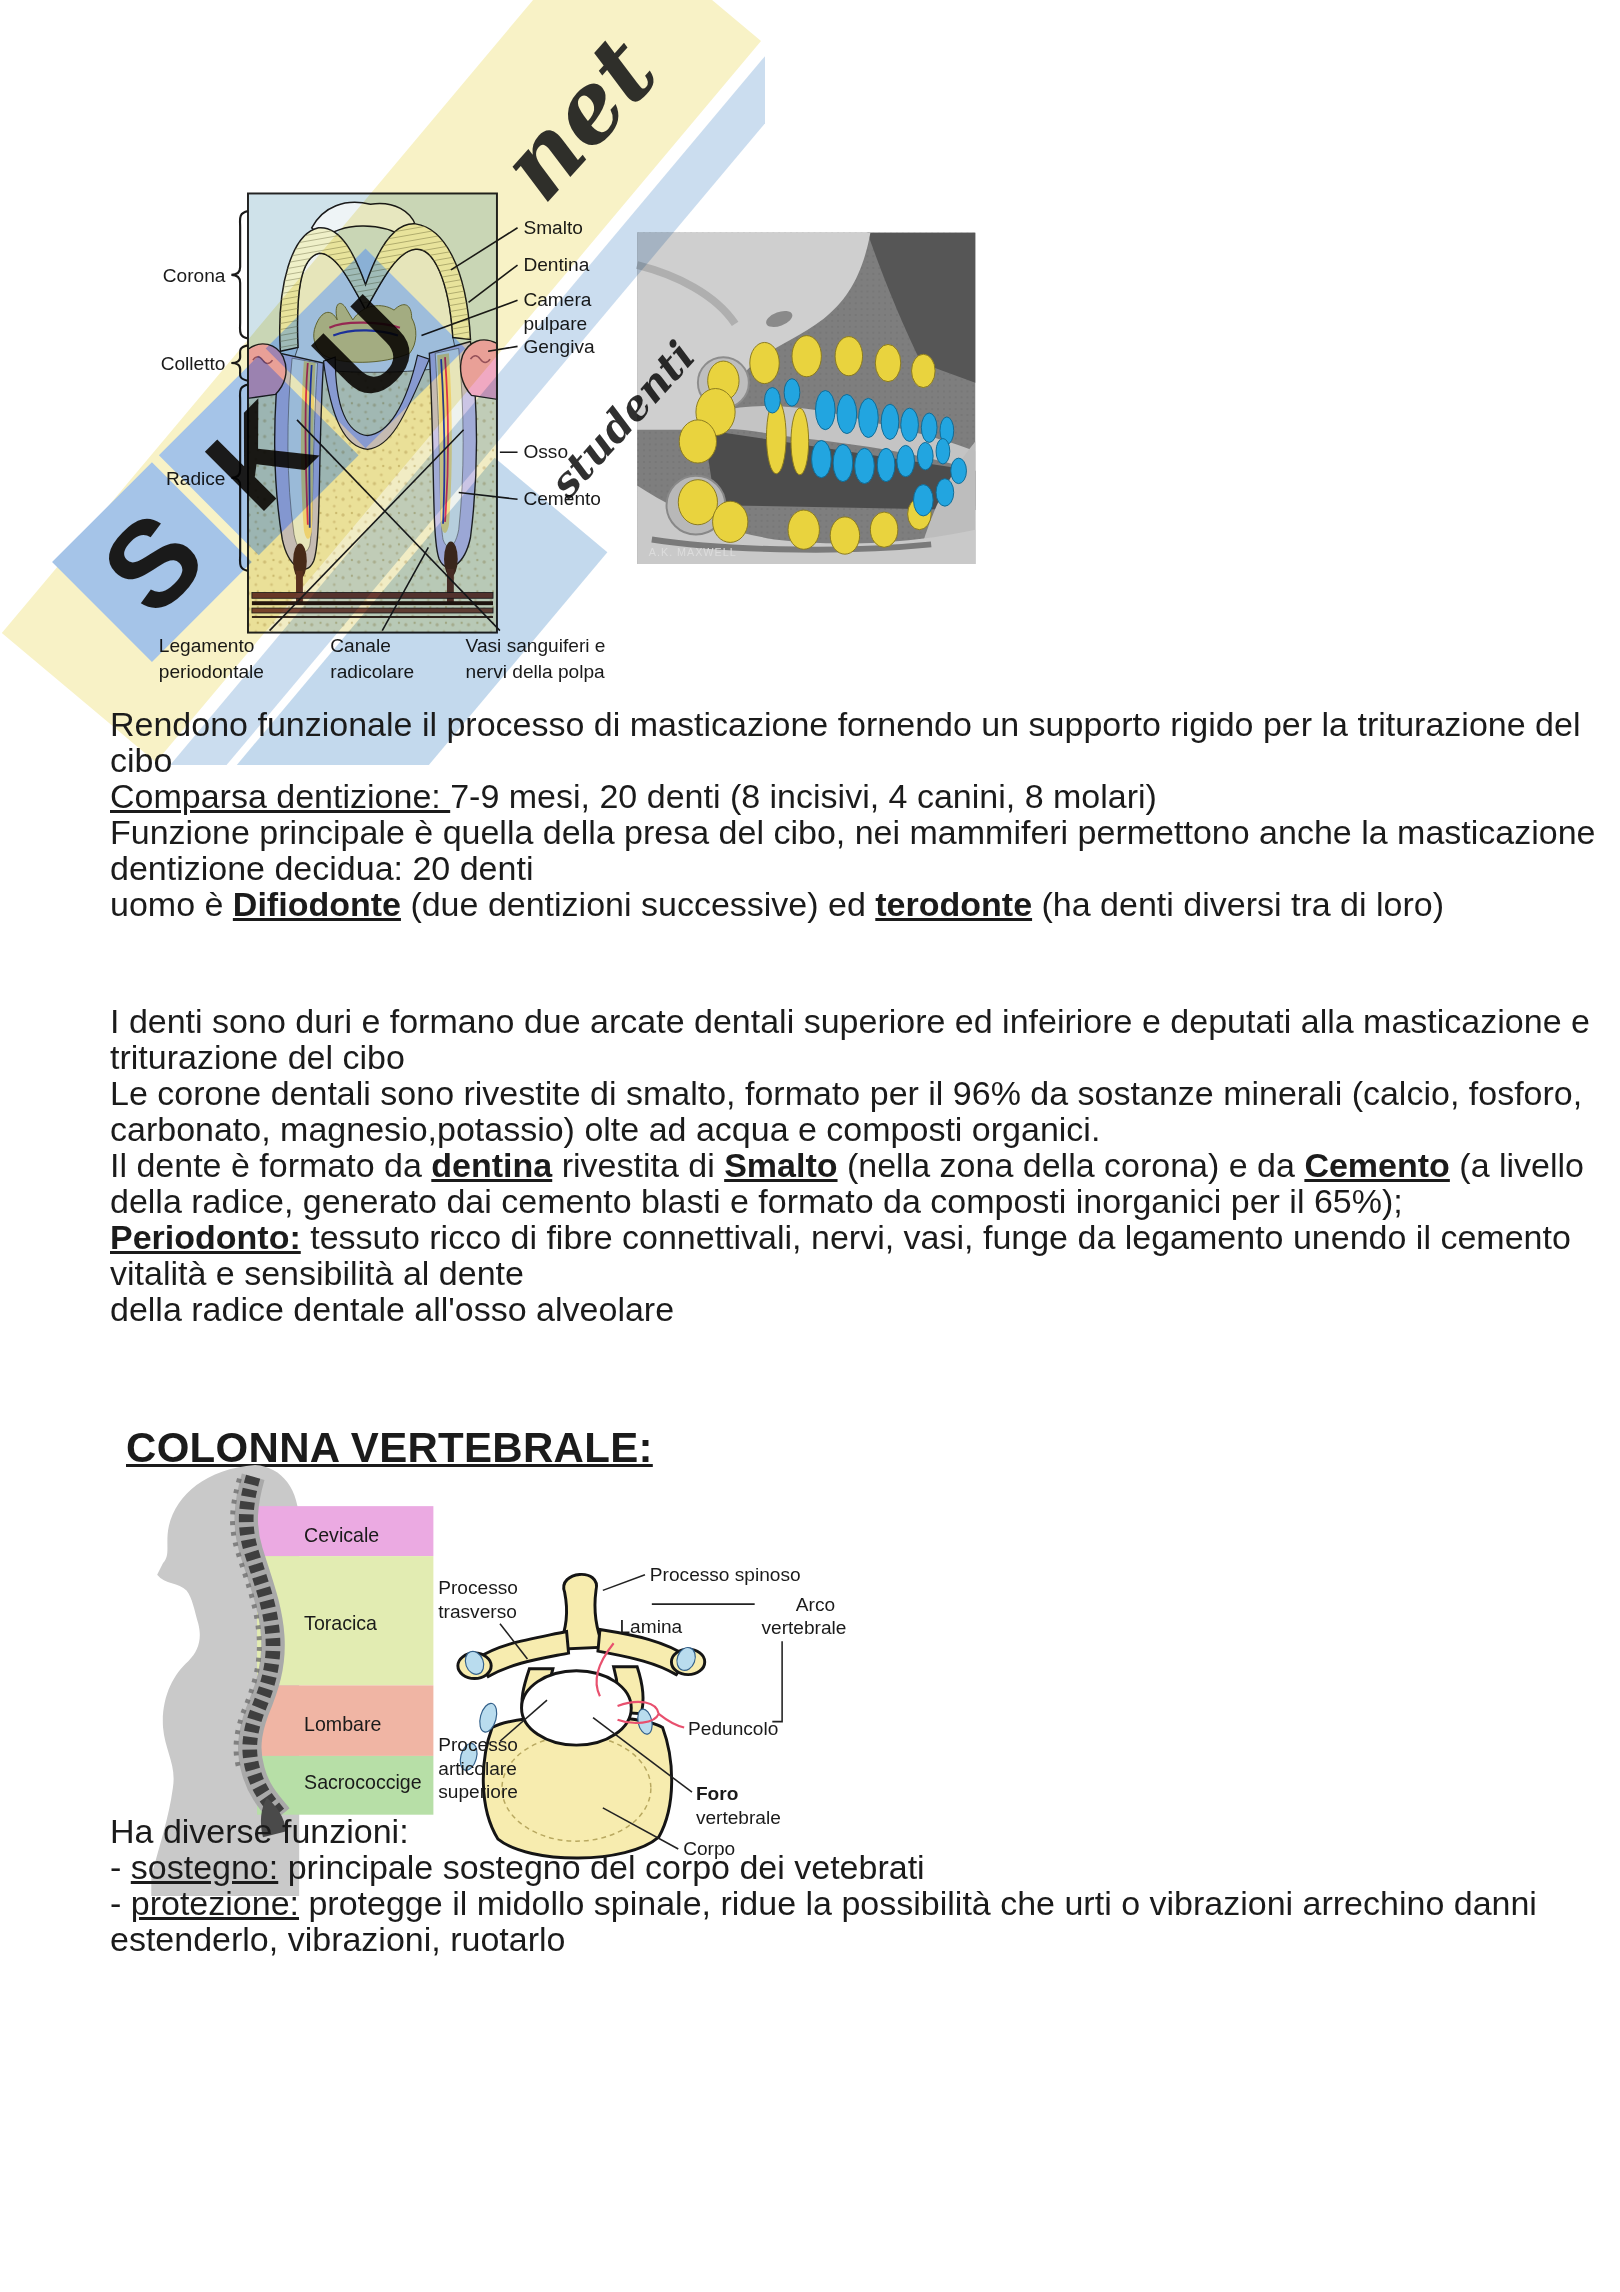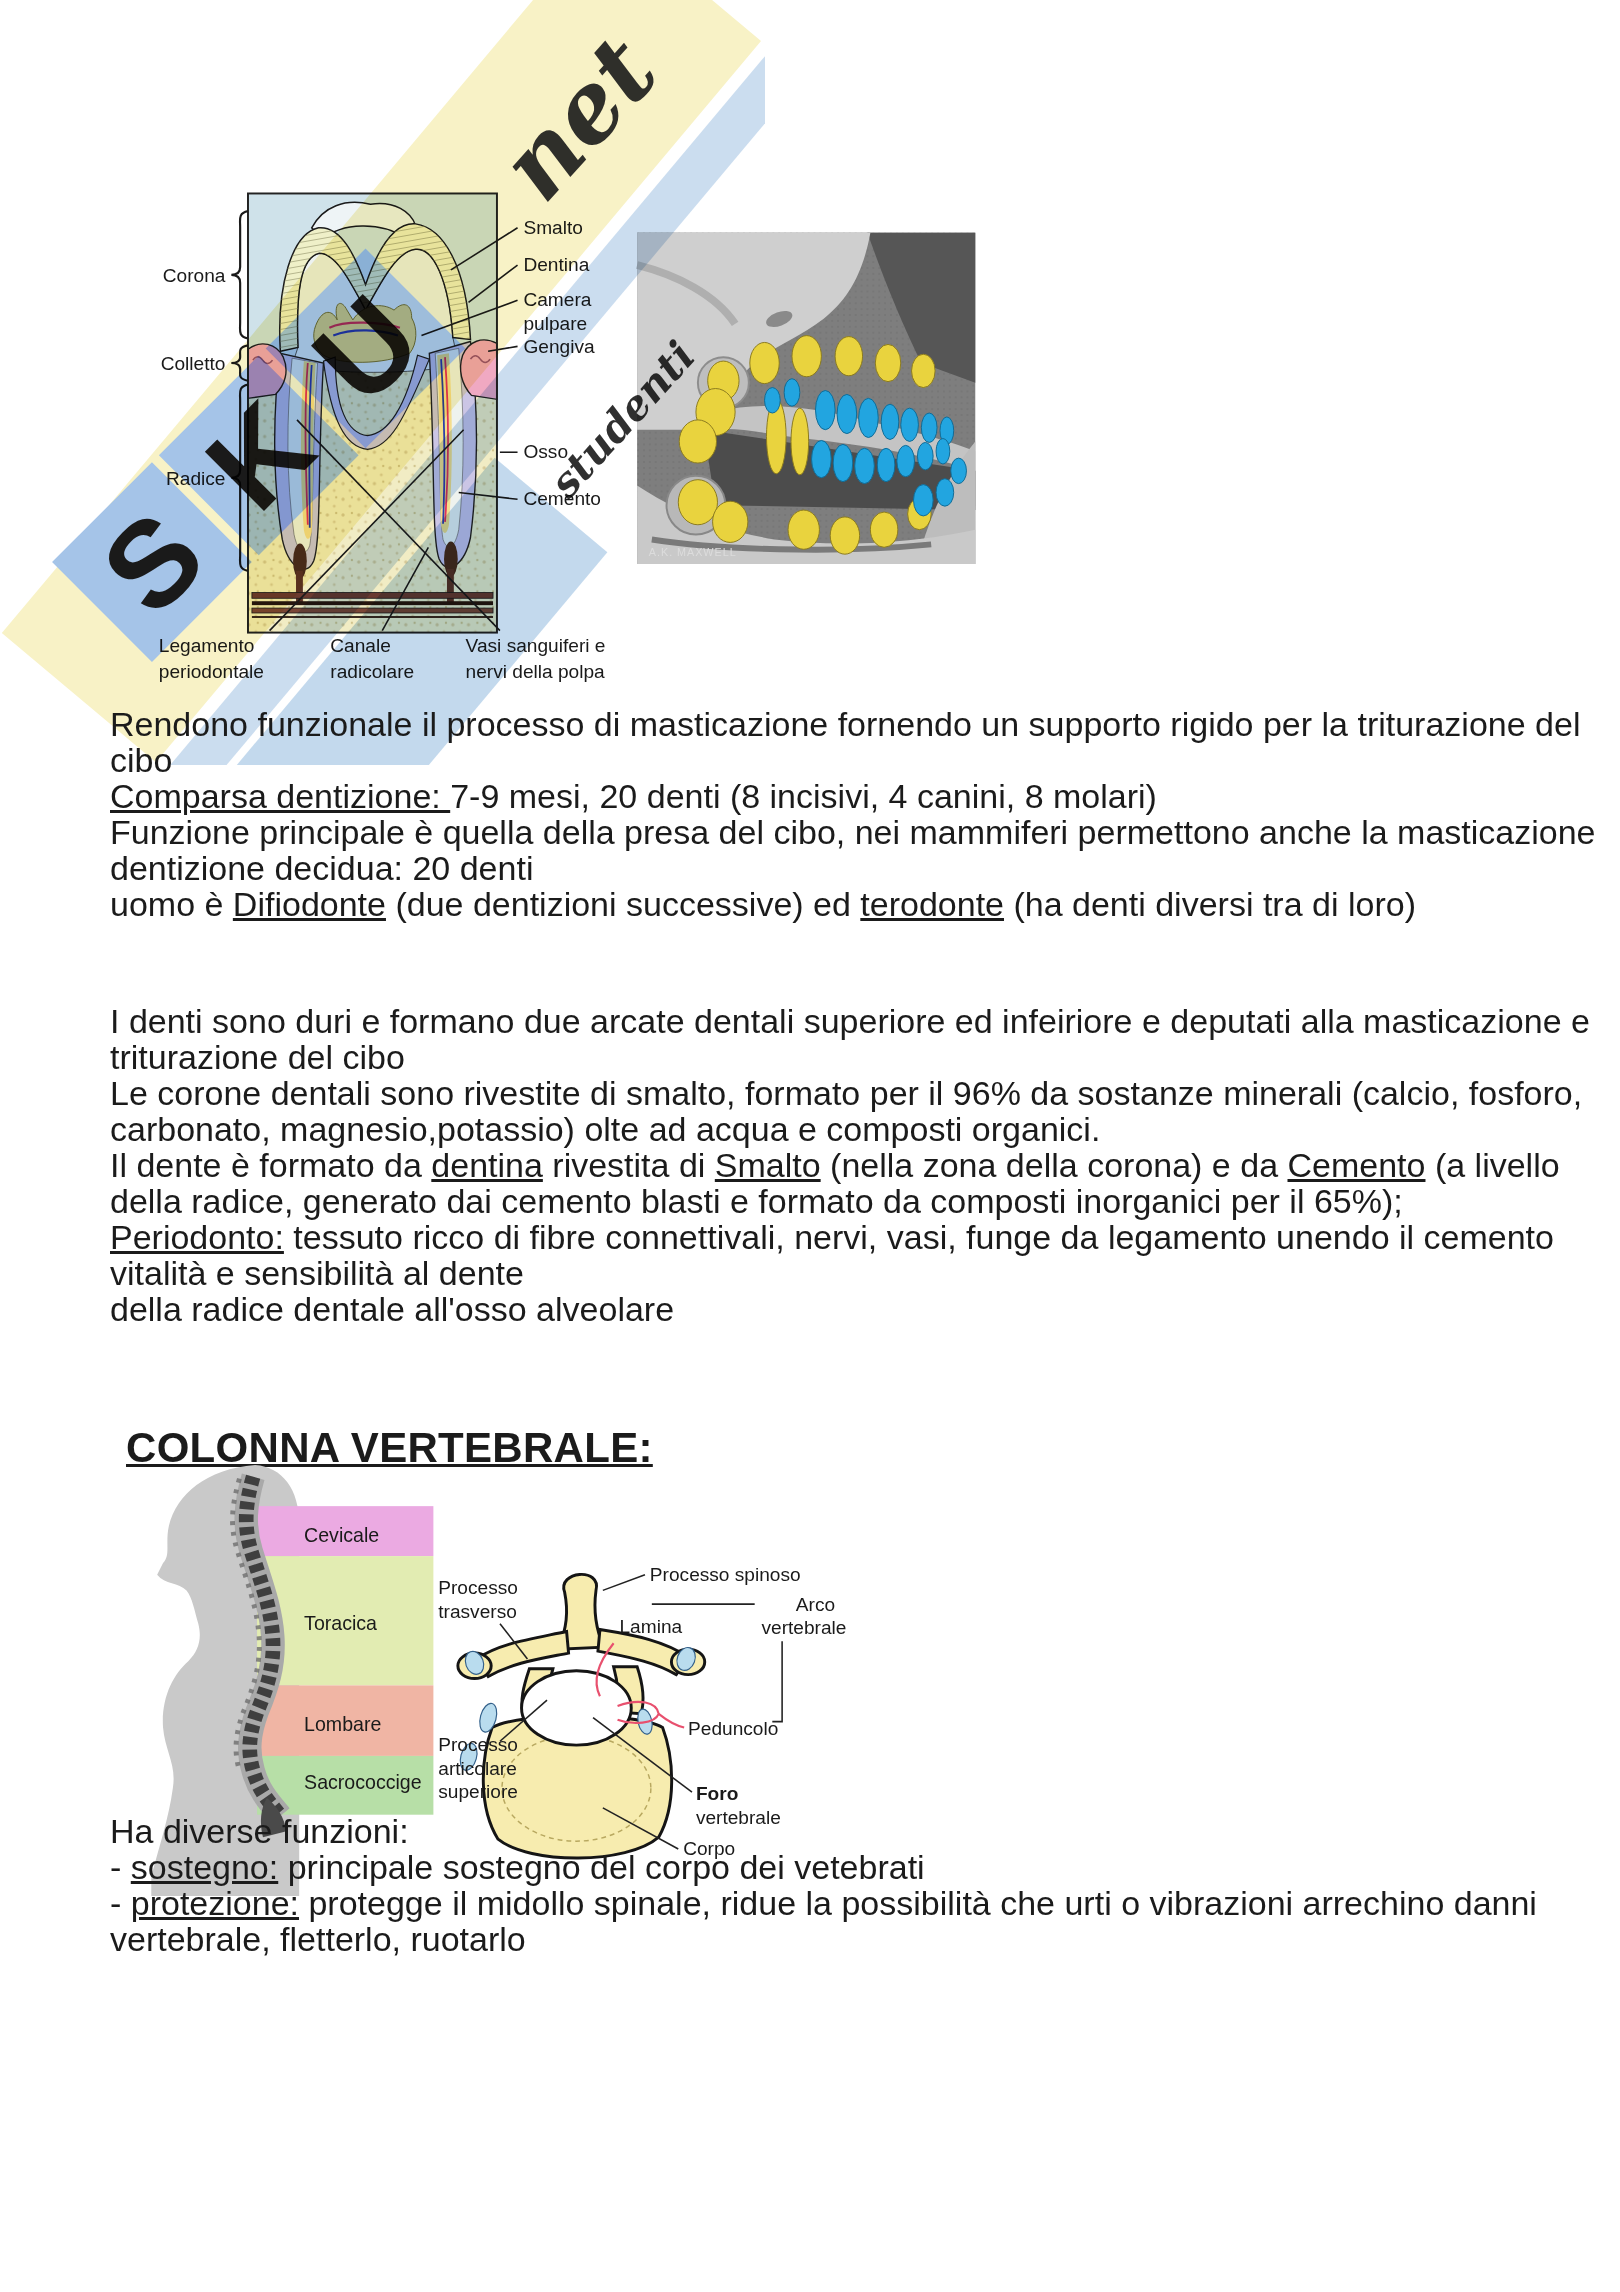--- a/index.html
+++ b/index.html
@@ -1,21 +1,21 @@
 <!DOCTYPE html>
 <html><head>
 <meta charset="utf-8">
 <style>
   html,body{margin:0;padding:0}
   body{width:1620px;height:2293px;background:#fff;position:relative;overflow:hidden;
        font-family:"Liberation Sans",sans-serif;color:#1b1b1b;}
   .abs{position:absolute}
   .textblock{position:absolute;left:110px;width:1470px;font-size:34px}
   .tl{line-height:36px;min-height:36px;white-space:nowrap}
-  .tl .b{font-weight:normal}
+  .tl .b{font-weight:bold}
   .tl .u{text-decoration:underline;text-underline-offset:2px}
   #heading{position:absolute;left:110px;top:1408px;font-size:42px;font-weight:bold;
            text-decoration:underline;text-decoration-thickness:2.9px;letter-spacing:0.3px;margin:16px}
   svg text{font-family:"Liberation Sans",sans-serif;fill:#1a1a1a}
   .lbl{font-size:19.5px}
   .lbl2{font-size:20px}
   .sig{font-size:11px;fill:#dcdcdc;letter-spacing:1px}
   #watermark{mix-blend-mode:multiply;pointer-events:none}
   .wm-script{font-family:"DejaVu Serif",serif;font-style:italic;font-weight:bold}
 </style>
@@ -322,15 +322,15 @@
     <text x="600" y="342" font-weight="bold">Foro</text>
     <text x="600" y="366">vertebrale</text>
     <text x="587" y="398">Corpo</text>
   </g>
 </svg>
 
 <div class="textblock" style="top:1813px">
     <div class="tl"><span>Ha diverse funzioni:</span></div>
     <div class="tl"><span>- </span><span class="u">sostegno:</span><span> principale sostegno del corpo dei vetebrati</span></div>
     <div class="tl"><span>- </span><span class="u">protezione:</span><span> protegge il midollo spinale, ridue la possibilità che urti o vibrazioni arrechino danni</span></div>
-    <div class="tl"><span>vertebrale, fletterlo, ruotarlo</span></div>
+    <div class="tl"><span>estenderlo, vibrazioni, ruotarlo</span></div>
   </div>
 
 
 </body></html>

